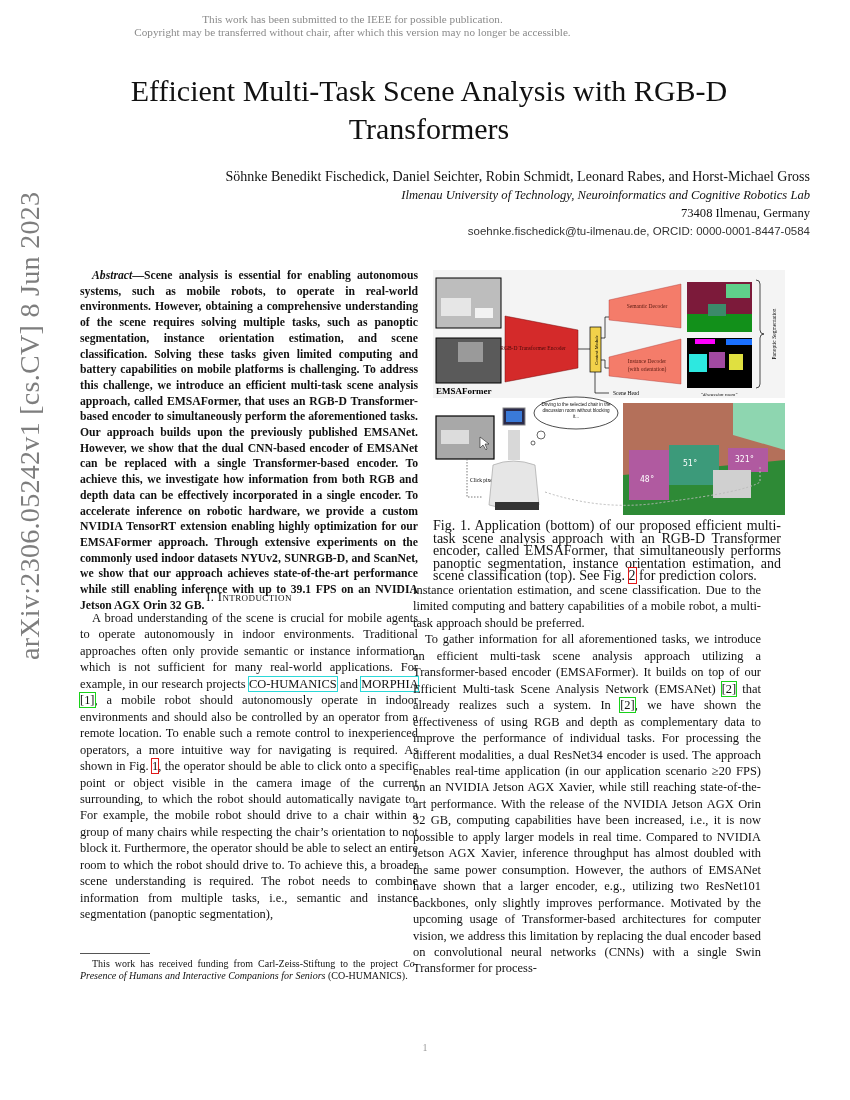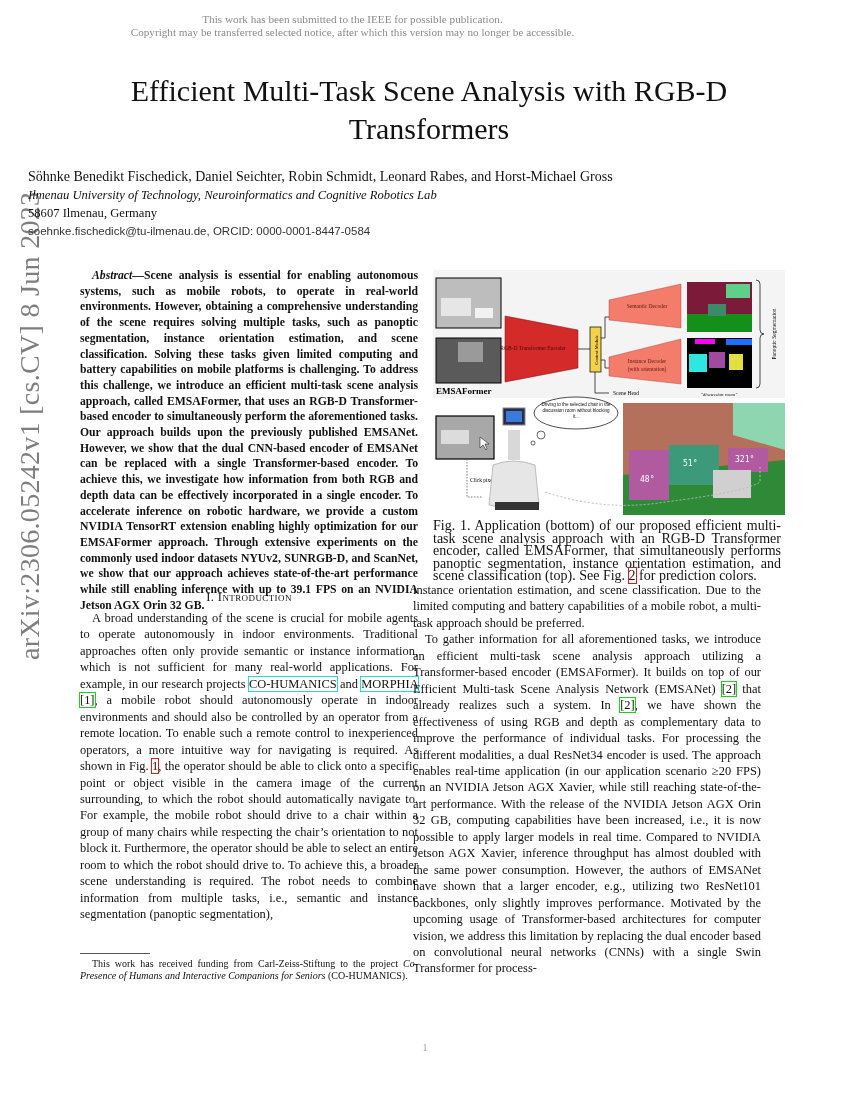--- a/index.html
+++ b/index.html
@@ -2,21 +2,21 @@
 <html><head>
 <meta charset="utf-8">
 <style>
   html, body { margin: 0; padding: 0; background: #fff; }
   body { width: 850px; height: 1100px; position: relative; overflow: hidden;
          font-family: "Liberation Serif", "DejaVu Serif", serif; color: #111; }
   .notice { position: absolute; top: 13px; left: 0; width: 705px; text-align: center;
             font-size: 11.2px; line-height: 13px; color: #8a8a8a; }
   .title { position: absolute; top: 68px; left: 60px; width: 730px; text-align: center;
            font-size: 30px; line-height: 38px; font-weight: normal; margin: 4px; }
-  .authors { position: absolute; top: 168px; left: 28px; width: 770px; text-align: left;
+  .authors { position: absolute; top: 168px; left: 40px; width: 770px; text-align: right;
              font-size: 14px; line-height: 18px; }
   .authors .aff { font-style: italic; font-size: 12.6px; line-height: 18px; }
   .authors .loc { font-size: 12.6px; line-height: 18px; }
   .authors .email { font-family: Liberation Sans, sans-serif; font-size: 11.5px; color: #333; line-height: 18px; }
   .arxiv { position: absolute; left: 14px; top: 660px; transform-origin: 0 0; transform: rotate(-90deg);
            font-size: 28px; color: #7e7e7e; white-space: nowrap; letter-spacing: 0.3px; }
   .col { position: absolute; font-size: 12.45px; line-height: 16.45px; text-align: justify; hyphens: auto; }
   .col-left { left: 80px; width: 338px; }
   .col-right { left: 413px; width: 348px; }
   .abstract { top: 268px; font-weight: bold; font-size: 11.7px; line-height: 15.7px; }
@@ -35,31 +35,31 @@
   .figure { position: absolute; top: 270px; left: 433px; width: 352px; height: 245px; }
   .caption { position: absolute; top: 520px; left: 433px; width: 348px; font-size: 14px; line-height: 12.5px; text-align: justify; }
   .right-text { top: 582px; }
   .page-num { position: absolute; top: 1042px; left: 0; width: 850px; text-align: center; font-size: 10px; color: #999; }
 </style>
 </head>
 <body>
 
 <div class="notice">
   <div>This work has been submitted to the IEEE for possible publication.</div>
-  <div>Copyright may be transferred selected notice, after which this version may no longer be accessible.</div>
+  <div>Copyright may be transferred without chair, after which this version may no longer be accessible.</div>
 </div>
 
 <div class="arxiv">arXiv:2306.05242v1  [cs.CV]  8 Jun 2023</div>
 
 <h1 class="title">Efficient Multi-Task Scene Analysis with RGB-D Transformers</h1>
 
 <div class="authors">
   <div>Söhnke Benedikt Fischedick, Daniel Seichter, Robin Schmidt, Leonard Rabes, and Horst-Michael Gross</div>
   <div class="aff">Ilmenau University of Technology, Neuroinformatics and Cognitive Robotics Lab</div>
-  <div class="loc">58607 Ilmenau, Germany</div>
+  <div class="loc">73408 Ilmenau, Germany</div>
   <div class="email">soehnke.fischedick@tu-ilmenau.de, ORCID: 0000-0001-8447-0584</div>
 </div>
 
 <div class="col col-left abstract">
   <p><span class="lead">Abstract</span><span>—Scene analysis is essential for enabling autonomous systems, such as mobile robots, to operate in real-world environments. However, obtaining a comprehensive understanding of the scene requires solving multiple tasks, such as panoptic segmentation, instance orientation estimation, and scene classification. Solving these tasks given limited computing and battery capabilities on mobile platforms is challenging. To address this challenge, we introduce an efficient multi-task scene analysis approach, called EMSAFormer, that uses an RGB-D Transformer-based encoder to simultaneously perform the aforementioned tasks. Our approach builds upon the previously published EMSANet. However, we show that the dual CNN-based encoder of EMSANet can be replaced with a single Transformer-based encoder. To achieve this, we investigate how information from both RGB and depth data can be effectively incorporated in a single encoder. To accelerate inference on robotic hardware, we provide a custom NVIDIA TensorRT extension enabling highly optimization for our EMSAFormer approach. Through extensive experiments on the commonly used indoor datasets NYUv2, SUNRGB-D, and ScanNet, we show that our approach achieves state-of-the-art performance while still enabling inference with up to 39.1 FPS on an NVIDIA Jetson AGX Orin 32 GB.</span></p>
 </div>
 
 <div class="section-head">
   <span>I.</span>&nbsp;<span class="sc">Introduction</span>
 </div>

